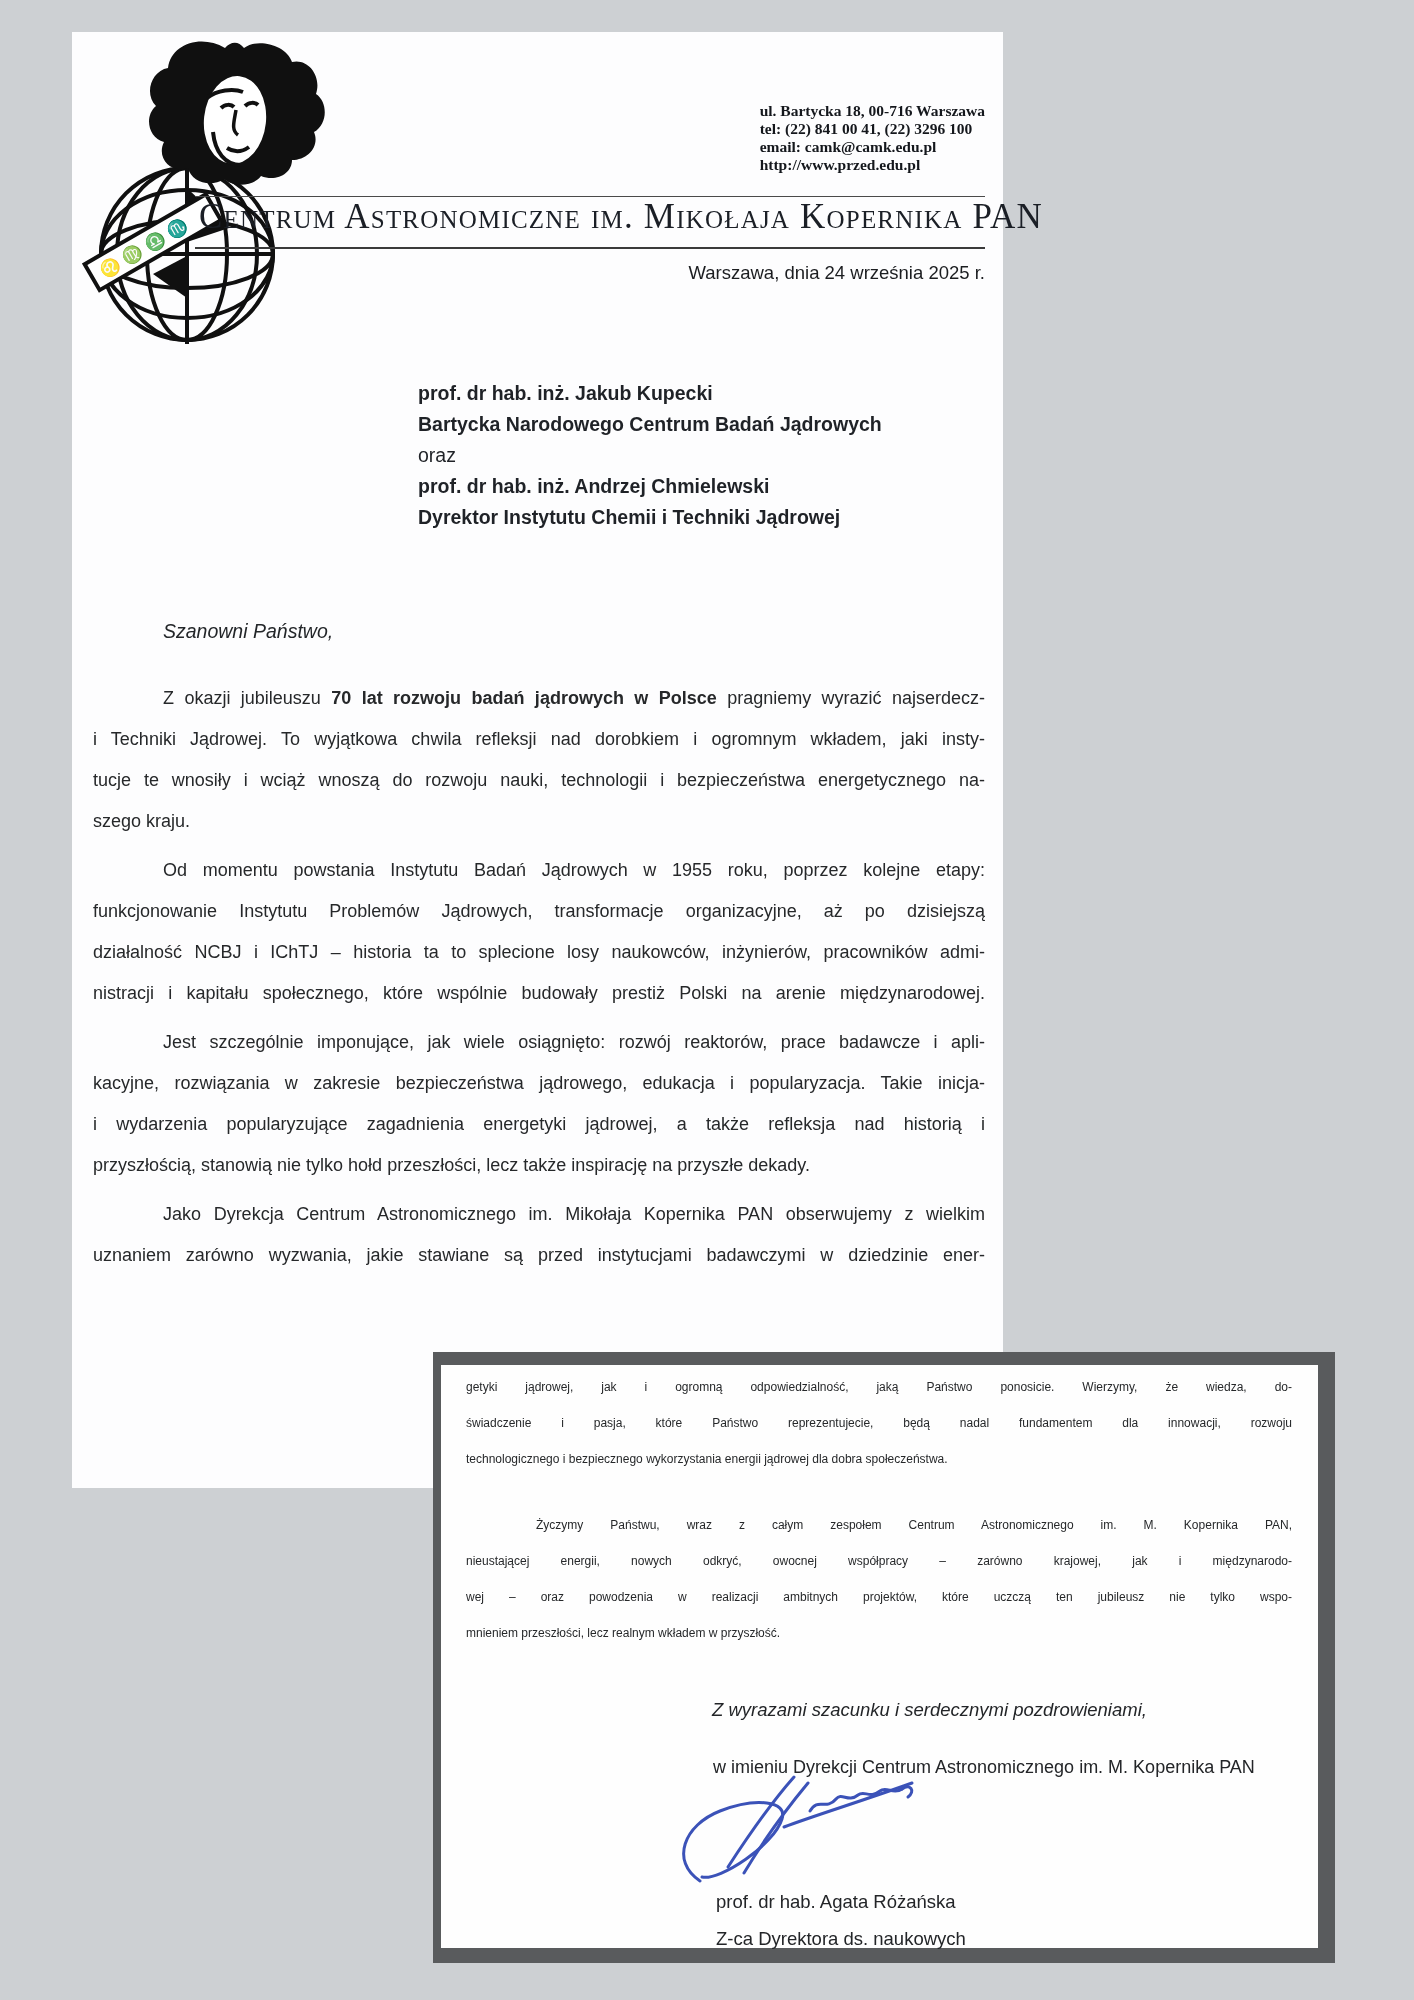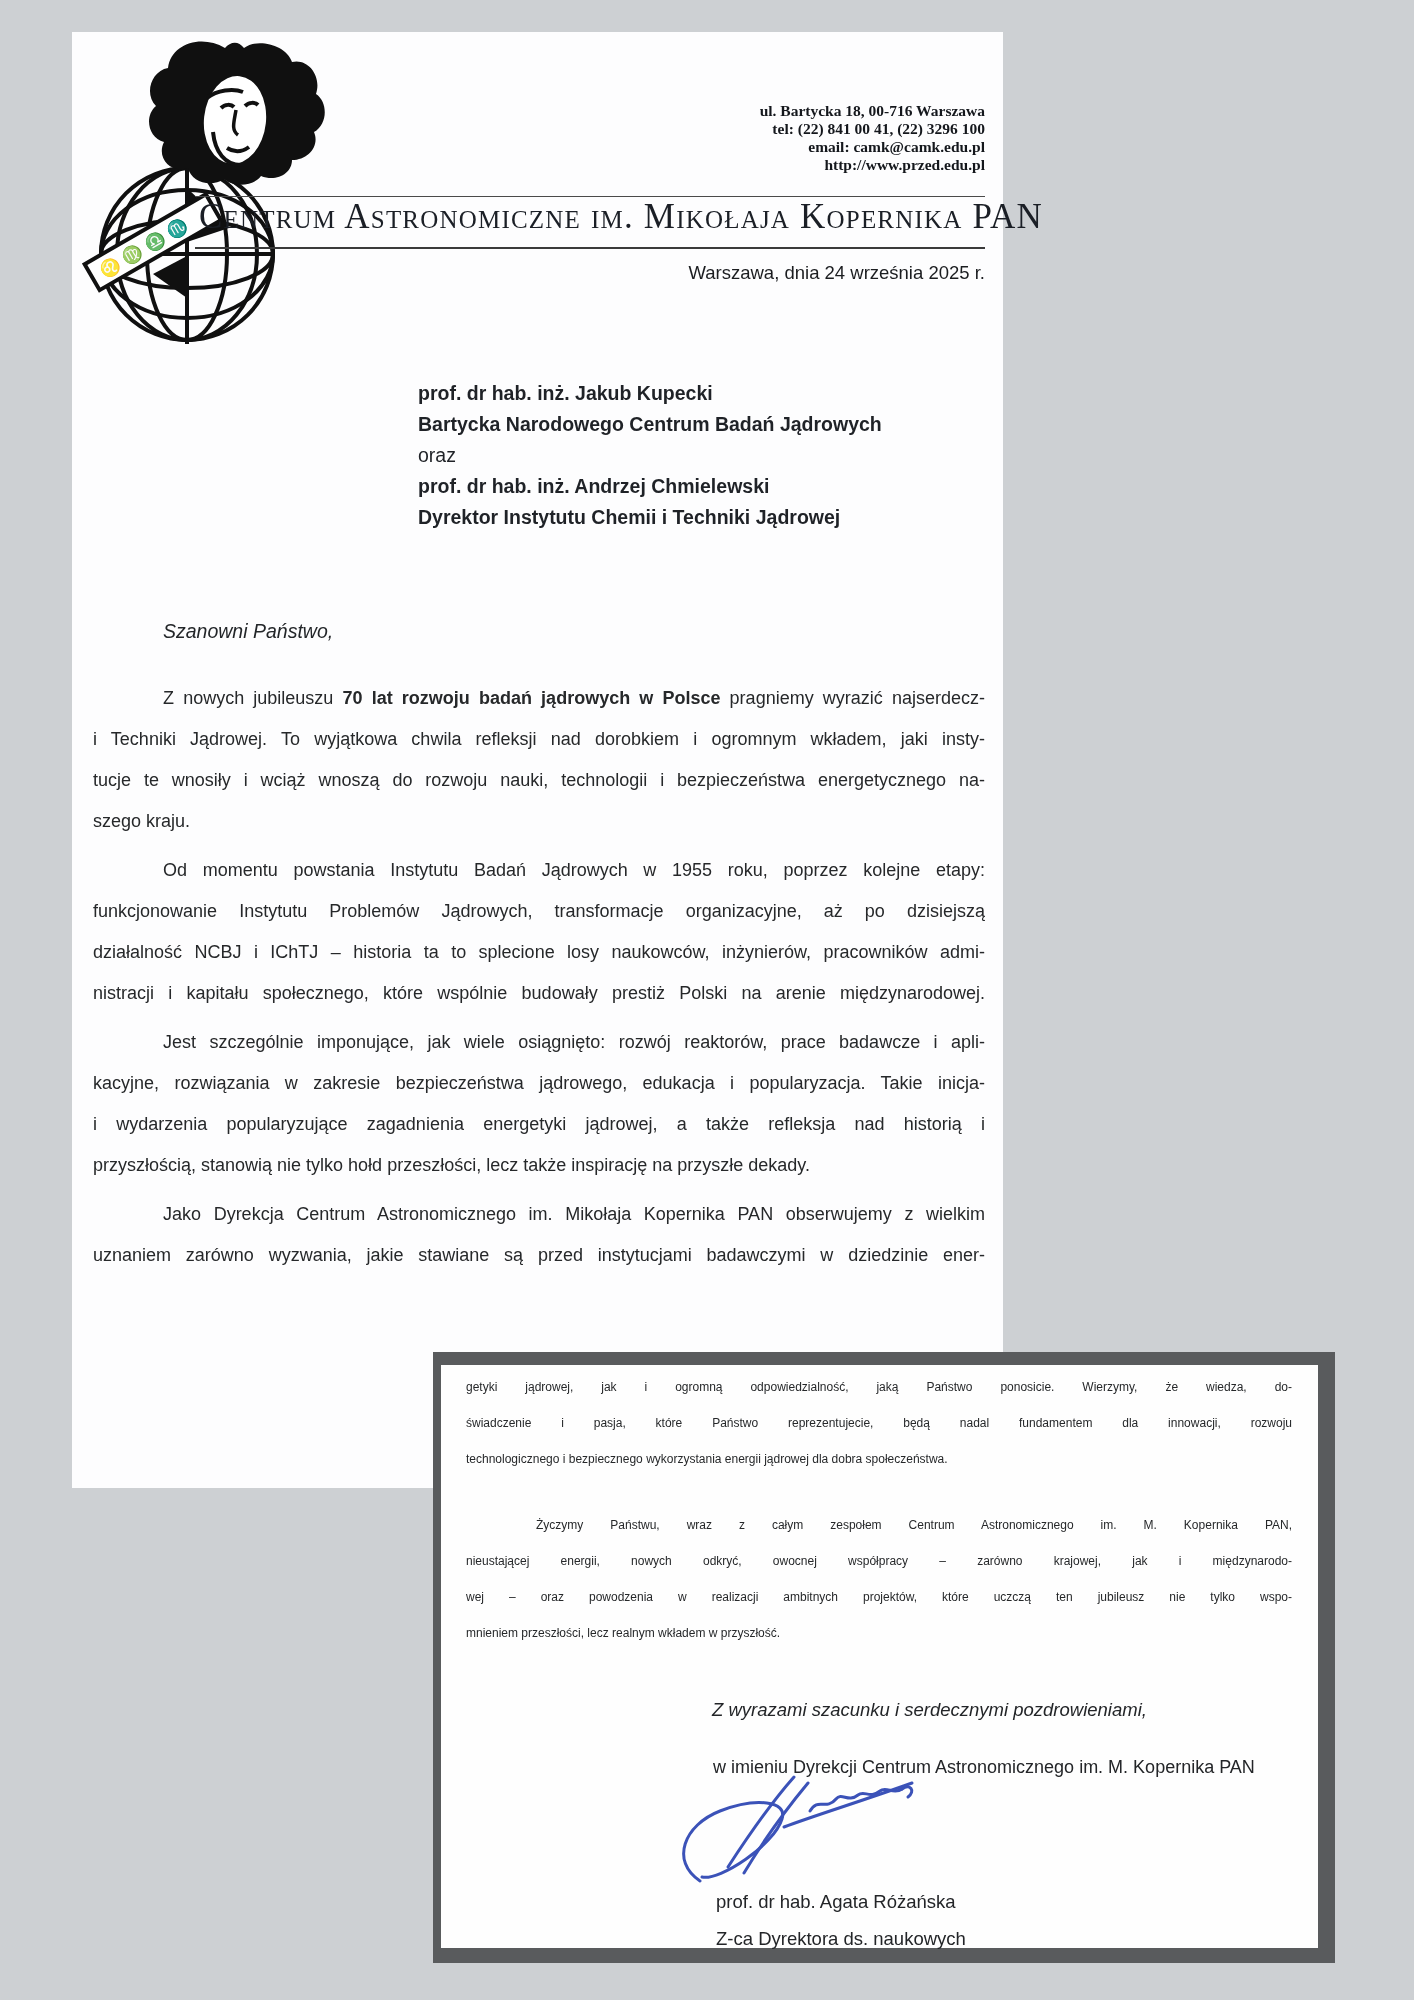--- a/index.html
+++ b/index.html
@@ -2,21 +2,21 @@
 <html lang="pl"><head>
 <meta charset="utf-8">
 <style>
   html,body{margin:0;padding:0;}
   body{background:#cdd0d3;font-family:"Liberation Sans",sans-serif;}
   #canvas{position:relative;width:1414px;height:2000px;background:#cdd0d3;overflow:hidden;}
 
   
   .page1{position:absolute;left:72px;top:32px;width:931px;height:1456px;background:#fdfdfe;}
   .logo{position:absolute;left:3px;top:4px;width:264px;height:314px;}
-  .addr{position:absolute;right:18px;top:70px;text-align:right;
+  .addr{position:absolute;right:18px;top:70px;
         font-family:"Liberation Serif",serif;font-weight:bold;font-size:15.5px;
         line-height:18px;color:#14171c;}
   .orgbar{position:absolute;left:123px;top:164px;width:790px;height:50px;
         border-top:1.5px solid #4a4a4a;border-bottom:2px solid #3a3a3a;
         display:flex;align-items:flex-start;}
   .orgname{font-family:"Liberation Serif",serif;font-variant:small-caps;
         font-size:35px;letter-spacing:1.2px;color:#1b1f26;white-space:nowrap;padding-left:4px;}
   .dateline{position:absolute;right:18px;top:230px;font-size:18.5px;color:#1b1d20;}
   .recipients{position:absolute;left:346px;top:346px;font-size:19.5px;font-weight:bold;
         line-height:31px;color:#1f2227;}
@@ -104,21 +104,21 @@
         <div>Bartycka Narodowego Centrum Badań Jądrowych</div>
         <div>oraz</div>
         <div>prof. dr hab. inż. Andrzej Chmielewski</div>
         <div>Dyrektor Instytutu Chemii i Techniki Jądrowej</div>
       </div>
 
     <div class="salutation">Szanowni Państwo,</div>
 
     <div class="bodytext">
       <div class="para fi ragged">
-        <div><span>Z nowych jubileuszu </span><b>70 lat rozwoju badań jądrowych w Polsce</b><span> pragniemy wyrazić najserdecz-</span></div>
+        <div><span>Z okazji jubileuszu </span><b>70 lat rozwoju badań jądrowych w Polsce</b><span> pragniemy wyrazić najserdecz-</span></div>
           <div>i Techniki Jądrowej. To wyjątkowa chwila refleksji nad dorobkiem i ogromnym wkładem, jaki insty-</div>
           <div>tucje te wnosiły i wciąż wnoszą do rozwoju nauki, technologii i bezpieczeństwa energetycznego na-</div>
           <div>szego kraju.</div>
         </div>
       <div class="para fi">
           <div>Od momentu powstania Instytutu Badań Jądrowych w 1955 roku, poprzez kolejne etapy:</div>
           <div>funkcjonowanie Instytutu Problemów Jądrowych, transformacje organizacyjne, aż po dzisiejszą</div>
           <div>działalność NCBJ i IChTJ – historia ta to splecione losy naukowców, inżynierów, pracowników admi-</div>
           <div>nistracji i kapitału społecznego, które wspólnie budowały prestiż Polski na arenie międzynarodowej.</div>
         </div>

